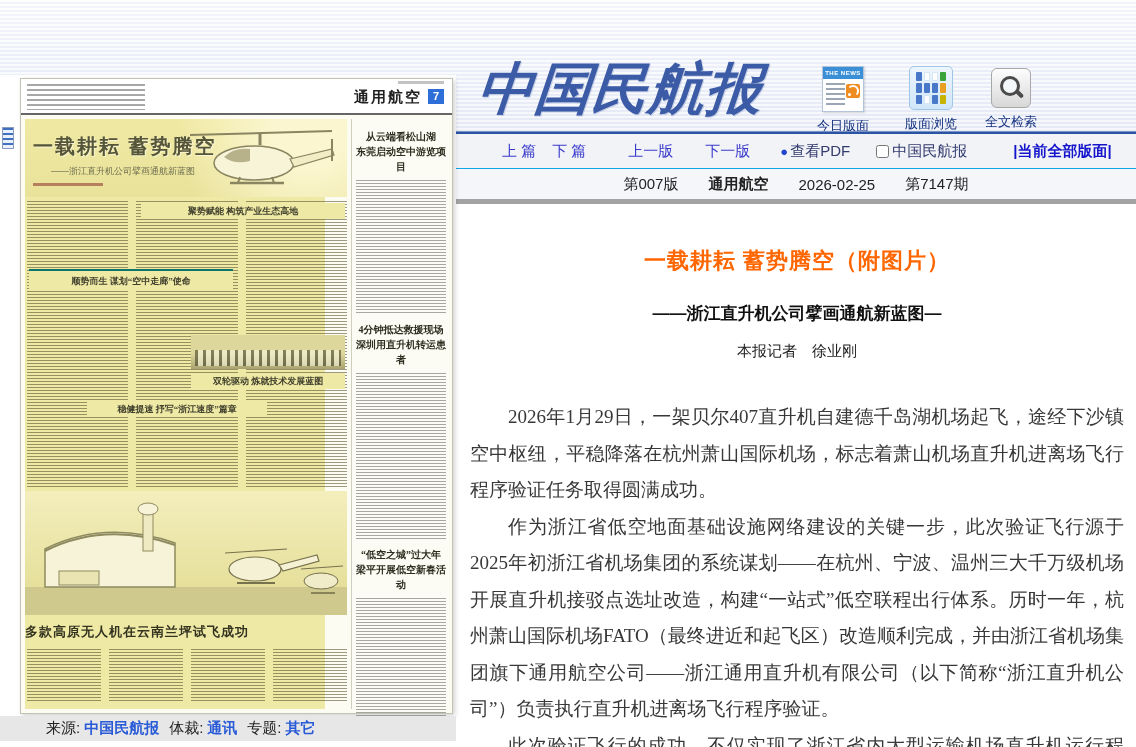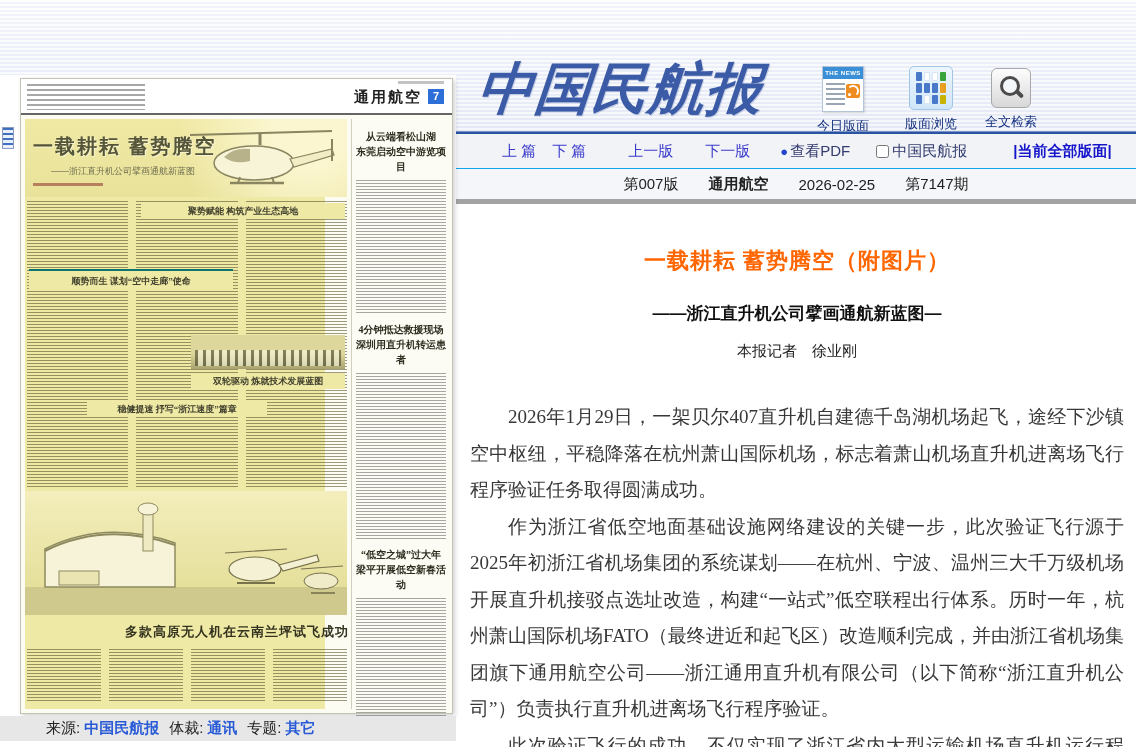--- a/index.html
+++ b/index.html
@@ -124,21 +124,21 @@
     line-height:12px; color:#3f3f2c; text-align:center; background:#efe9a6; }
   .h-mid1 { left:116px; top:6px; width:204px; padding:2px 0; }
   .h-left1 { left:4px; top:72px; width:204px; border-top:2px solid #0f766e; padding:4px 0 2px; }
   .h-mid2 { left:166px; top:176px; width:154px; padding:2px 0; }
   .h-left2 { left:62px; top:204px; width:180px; padding:2px 0; }
   .group-photo { position:absolute; left:166px; top:138px; width:154px; height:34px;
     background:linear-gradient(#ddd79b 0 55%, #a9a371); }
   .group-photo::after { content:""; position:absolute; left:4px; right:4px; bottom:3px; height:16px;
     background:repeating-linear-gradient(to right, rgba(40,40,20,.5) 0 3px, rgba(250,250,230,.55) 3px 8px); }
   .big-photo { position:absolute; left:0; top:294px; width:322px; height:124px; }
-  .bottom-headline { position:absolute; left:0; top:426px; width:324px; text-align:right;
+  .bottom-headline { position:absolute; left:0; top:426px; width:324px; text-align:left;
     font-family:"Liberation Serif", serif; font-weight:bold; font-size:13px; color:#33331f;
     letter-spacing:1px; }
   .bottom-cols { position:absolute; left:2px; top:452px; width:320px; display:flex; gap:8px; }
   .bottom-cols .col { flex:1; height:54px; }
 
   
   .footer-bar { position:absolute; left:0; top:716px; width:456px; height:25px; background:#e7e7e7;
     display:flex; align-items:center; padding-left:46px; font-size:15px; color:#222;
     z-index:4; white-space:nowrap; }
   .f-link { color:#2a5bd7; font-weight:bold; margin:0 10px 0 4px; cursor:pointer; }

